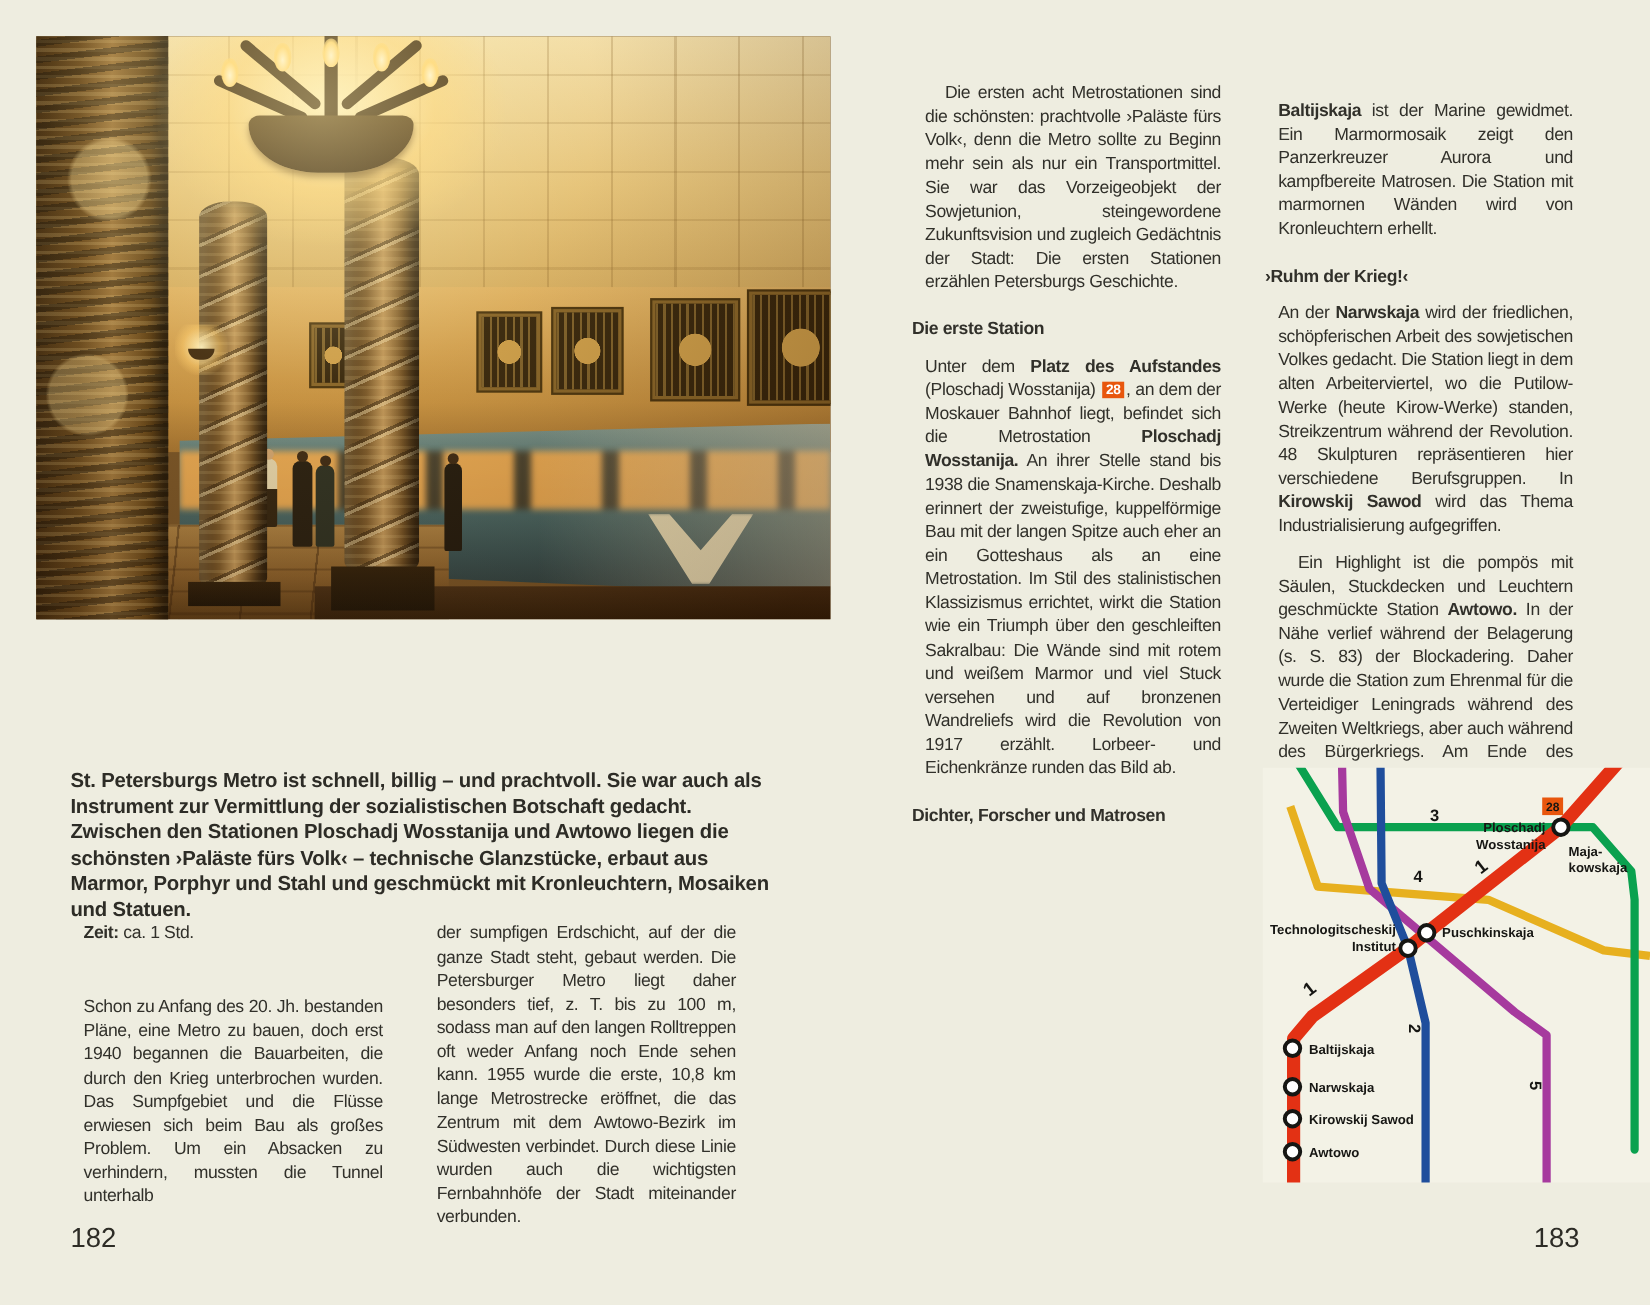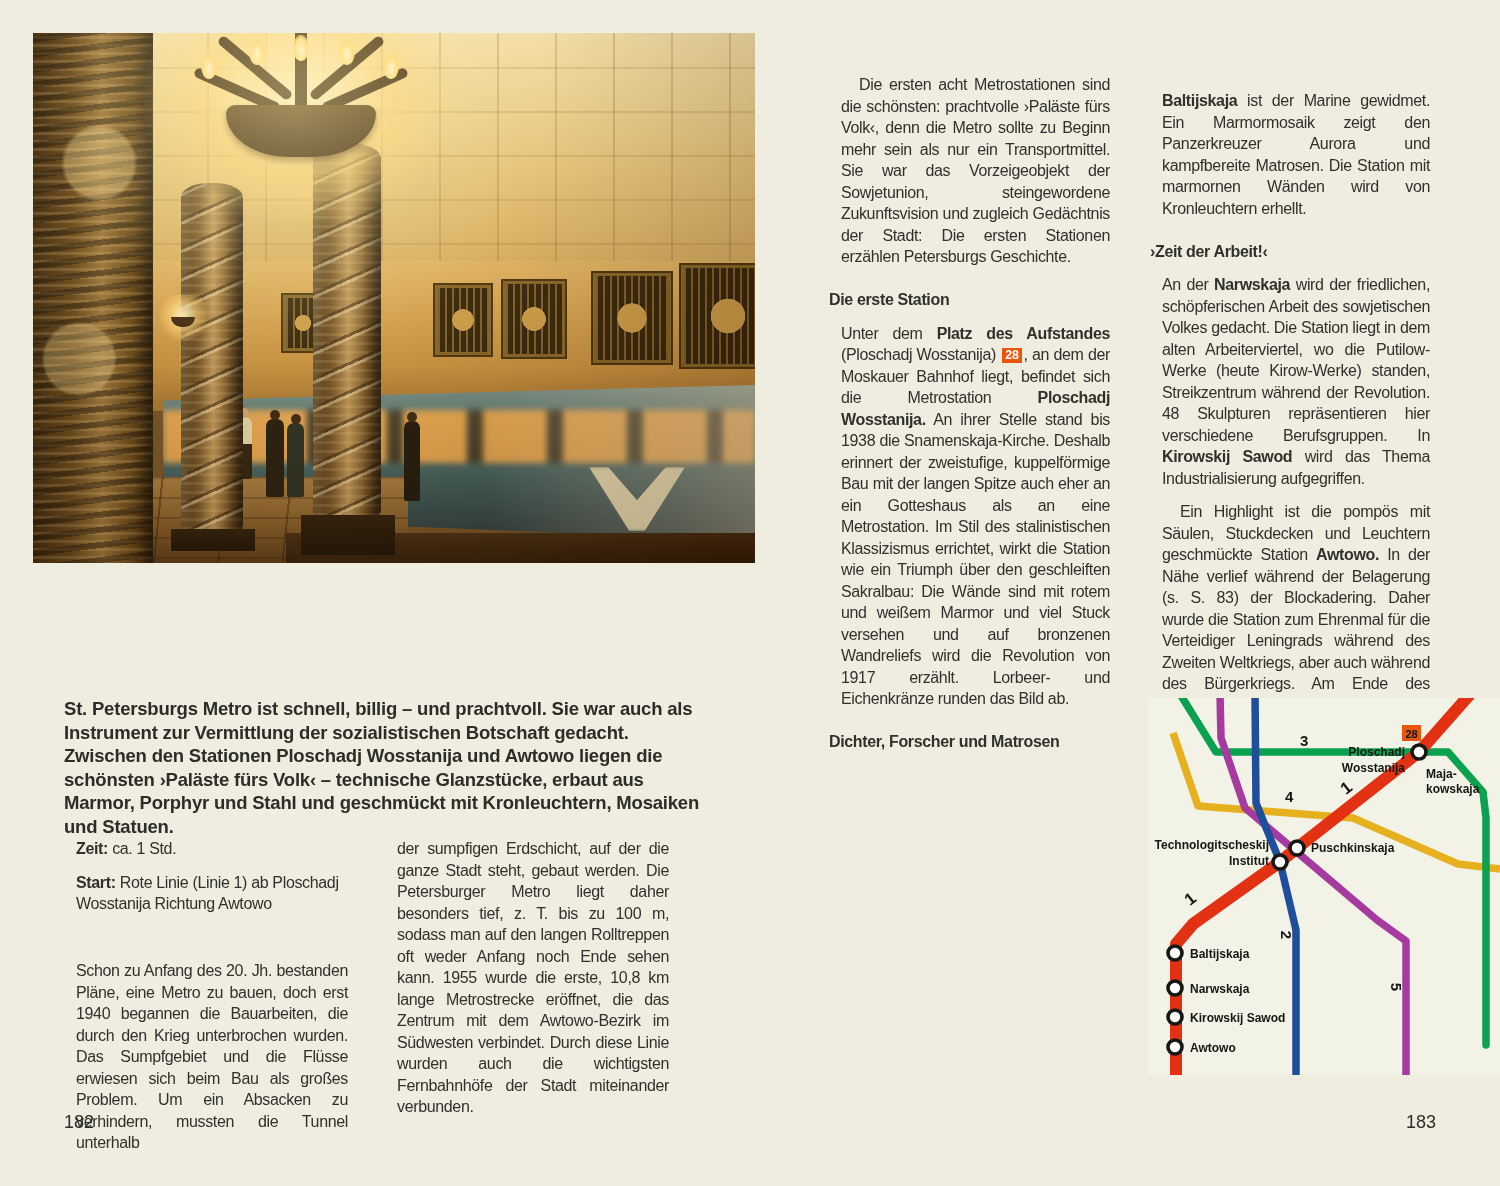--- a/index.html
+++ b/index.html
@@ -93,21 +93,21 @@
   .col p.left{text-align:left;}
   .col p.ind{text-indent:18px;}
   .col .colhead{margin-top:21.5px;font-weight:bold;}
   .col .gap{height:21.5px;}
   .c1{left:64px;top:826px;width:296px;}
   .c2{left:385px;top:826px;width:296px;}
   .c3{left:829px;top:62px;width:293px;}
   .c4{left:1150px;top:78px;width:292px;}
   b{font-weight:bold;}
   .badge28{display:inline-block;background:#e8560d;color:#ffffff;font-weight:bold;font-size:12.5px;line-height:15px;padding:0 3px;margin:0 2px;vertical-align:1.5px;}
-  .pagenum{position:absolute;top:1112px;font-size:18px;color:#2d2c26;}
+  .pagenum{position:absolute;top:1112px;font-size:25px;color:#2d2c26;}
   .pn-left{left:64px;}
   .pn-right{right:64px;text-align:right;}
 
   
   .map{position:absolute;left:1148px;top:698px;width:352px;height:377px;background:#f3f2e6;}
   .map svg{display:block;}
   .map text{font-family:"Liberation Sans",sans-serif;font-weight:bold;fill:#161613;}
   .st-label{font-size:12px;}
   .ln-num{font-size:15px;}
   .ln-num-big{font-size:17px;}
@@ -161,37 +161,36 @@
       <div class="flame f4"></div>
       <div class="flame f5"></div>
     </div>
     <div class="ph-tint"></div>
   </div>
 
   <div class="intro">St. Petersburgs Metro ist schnell, billig – und prachtvoll. Sie war auch als Instrument zur Vermittlung der sozialistischen Botschaft gedacht. Zwischen den Stationen Ploschadj Wosstanija und Awtowo liegen die schönsten ›Paläste fürs Volk‹ – technische Glanzstücke, erbaut aus Marmor, Porphyr und Stahl und geschmückt mit Kronleuchtern, Mosaiken und Statuen.</div>
 
   <div class="col c1">
       <p class="left"><b>Zeit:</b> ca. 1 Std.</p>
-      <p class="left"><b>Start:</b> Rote Linie (Linie 1) ab Ploschadj Wosstanija Richtung Awtowo</p>
       <div class="gap"></div>
       <p>Schon zu Anfang des 20. Jh. bestanden Pläne, eine Metro zu bauen, doch erst 1940 begannen die Bauarbeiten, die durch den Krieg unterbrochen wurden. Das Sumpfgebiet und die Flüsse erwiesen sich beim Bau als großes Problem. Um ein Absacken zu verhindern, mussten die Tunnel unterhalb</p>
     </div>
   <div class="col c2">
       <p>der sumpfigen Erdschicht, auf der die ganze Stadt steht, gebaut werden. Die Petersburger Metro liegt daher besonders tief, z. T. bis zu 100 m, sodass man auf den langen Rolltreppen oft weder Anfang noch Ende sehen kann. 1955 wurde die erste, 10,8 km lange Metrostrecke eröffnet, die das Zentrum mit dem Awtowo-Bezirk im Südwesten verbindet. Durch diese Linie wurden auch die wichtigsten Fernbahnhöfe der Stadt miteinander verbunden.</p>
     </div>
 
   <div class="col c3">
       <p class="ind">Die ersten acht Metrostationen sind die schönsten: prachtvolle ›Paläste fürs Volk‹, denn die Metro sollte zu Beginn mehr sein als nur ein Transportmittel. Sie war das Vorzeigeobjekt der Sowjetunion, steingewordene Zukunftsvision und zugleich Gedächtnis der Stadt: Die ersten Stationen erzählen Petersburgs Geschichte.</p>
       <div class="colhead">Die erste Station</div>
       <p>Unter dem <b>Platz des Aufstandes</b> (Ploschadj Wosstanija) <span class="badge28" style="background: rgb(232, 86, 13);">28</span>, an dem der Moskauer Bahnhof liegt, befindet sich die Metrostation <b>Ploschadj Wosstanija.</b> An ihrer Stelle stand bis 1938 die Snamenskaja-Kirche. Deshalb erinnert der zweistufige, kuppelförmige Bau mit der langen Spitze auch eher an ein Gotteshaus als an eine Metrostation. Im Stil des stalinistischen Klassizismus errichtet, wirkt die Station wie ein Triumph über den geschleiften Sakralbau: Die Wände sind mit rotem und weißem Marmor und viel Stuck versehen und auf bronzenen Wandreliefs wird die Revolution von 1917 erzählt. Lorbeer- und Eichenkränze runden das Bild ab.</p>
       <div class="colhead">Dichter, Forscher und Matrosen</div>
     </div>
   <div class="col c4">
       <p><b>Baltijskaja</b> ist der Marine gewidmet. Ein Marmormosaik zeigt den Panzerkreuzer Aurora und kampfbereite Matrosen. Die Station mit marmornen Wänden wird von Kronleuchtern erhellt.</p>
-      <div class="colhead">›Zeit der Arbeit!‹</div>
+      <div class="colhead">›Ruhm der Krieg!‹</div>
       <p>An der <b>Narwskaja</b> wird der friedlichen, schöpferischen Arbeit des sowjetischen Volkes gedacht. Die Station liegt in dem alten Arbeiterviertel, wo die Putilow-Werke (heute Kirow-Werke) standen, Streikzentrum während der Revolution. 48 Skulpturen repräsentieren hier verschiedene Berufsgruppen. In <b>Kirowskij Sawod</b> wird das Thema Industrialisierung aufgegriffen.</p>
       <p class="ind">Ein Highlight ist die pompös mit Säulen, Stuckdecken und Leuchtern geschmückte Station <b>Awtowo.</b> In der Nähe verlief während der Belagerung (s. S. 83) der Blockadering. Daher wurde die Station zum Ehrenmal für die Verteidiger Leningrads während des Zweiten Weltkriegs, aber auch während des Bürgerkriegs. Am Ende des Bahnsteigs leuchtet rotgolden ein mächtiges Mosaikbild: »Mutter Heimat«.</p>
     </div>
 
   <div class="map">
     <svg width="352" height="377" viewBox="0 0 352 377">
       <polyline fill="none" stroke-width="7.5" stroke-linejoin="round" points="25,35 50,108 205,120 310,166 352,171" stroke="#e7b01f"></polyline>
       <polyline fill="none" stroke-width="7.5" stroke-linejoin="round" stroke-linecap="round" points="32,-4 68,54 300,54 335,94 338,120 338,347" stroke="#0aa14f"></polyline>
       <polyline fill="none" stroke-width="7.5" stroke-linejoin="round" points="72,-4 73,40 97,110 229,222 258,243 258,381" stroke="#a63a9e"></polyline>
       <polyline fill="none" stroke-width="7.5" stroke-linejoin="round" points="107,-4 108,105 132,164 148,232 148,381" stroke="#1f4e9c"></polyline>

